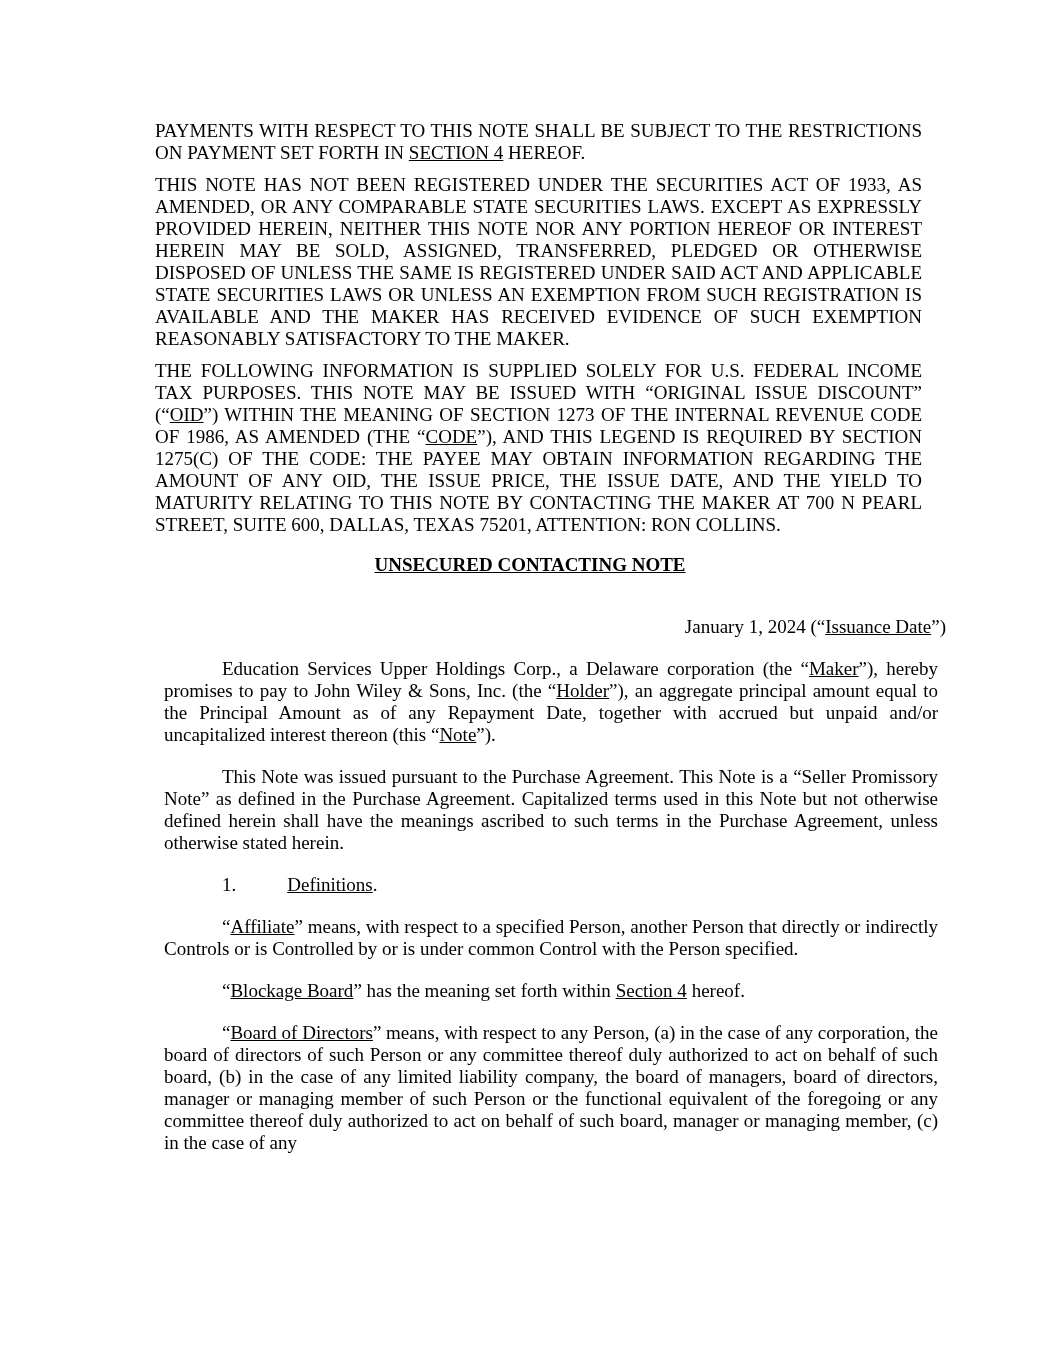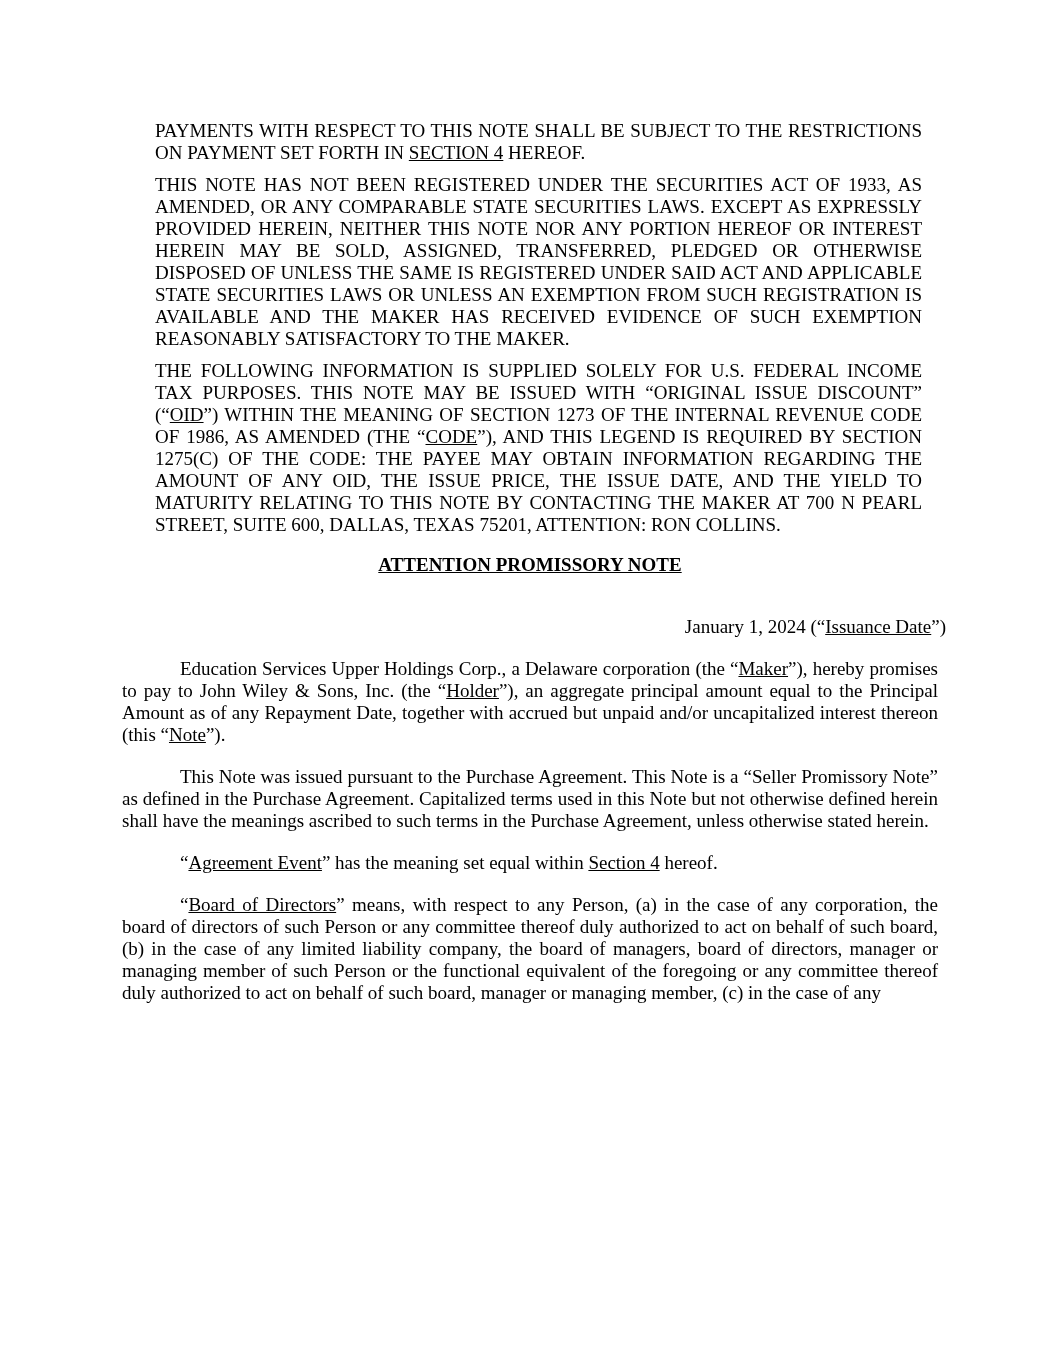--- a/index.html
+++ b/index.html
@@ -12,37 +12,39 @@
     padding: 120px 117px 0 122px;
     font-family: "Liberation Serif", "DejaVu Serif", serif;
     font-size: 19px;
     line-height: 22px;
     overflow: hidden;
   }
   p { margin: 0 0 20px 0; text-align: justify; }
   p.legend { margin: 0 16px 10px 33px; text-align: justify; }
   p.doc-title { text-align: center; font-weight: bold; margin: 18px 0 40px 0; }
   p.date-line { text-align: right; margin: 14px -8px 20px 0; }
-  p.indent { text-indent: 58px; }
+  p.indent { text-indent: 58px; margin-left: 42px; }
   .tab { display: inline-block; width: 51px; }
   .u { text-decoration: underline; }
 </style>
 </head>
 <body>
 
 <div class="page">
 
   <p class="legend"><span>PAYMENTS WITH RESPECT TO THIS NOTE SHALL BE SUBJECT TO THE RESTRICTIONS ON PAYMENT SET FORTH IN </span><span class="u">SECTION 4</span><span> HEREOF.</span></p>
   <p class="legend"><span>THIS NOTE HAS NOT BEEN REGISTERED UNDER THE SECURITIES ACT OF 1933, AS AMENDED, OR ANY COMPARABLE STATE SECURITIES LAWS. EXCEPT AS EXPRESSLY PROVIDED HEREIN, NEITHER THIS NOTE NOR ANY PORTION HEREOF OR INTEREST HEREIN MAY BE SOLD, ASSIGNED, TRANSFERRED, PLEDGED OR OTHERWISE DISPOSED OF UNLESS THE SAME IS REGISTERED UNDER SAID ACT AND APPLICABLE STATE SECURITIES LAWS OR UNLESS AN EXEMPTION FROM SUCH REGISTRATION IS AVAILABLE AND THE MAKER HAS RECEIVED EVIDENCE OF SUCH EXEMPTION REASONABLY SATISFACTORY TO THE MAKER.</span></p>
   <p class="legend"><span>THE FOLLOWING INFORMATION IS SUPPLIED SOLELY FOR U.S. FEDERAL INCOME TAX PURPOSES. THIS NOTE MAY BE ISSUED WITH “ORIGINAL ISSUE DISCOUNT” (“</span><span class="u">OID</span><span>”) WITHIN THE MEANING OF SECTION 1273 OF THE INTERNAL REVENUE CODE OF 1986, AS AMENDED (THE “</span><span class="u">CODE</span><span>”), AND THIS LEGEND IS REQUIRED BY SECTION 1275(C) OF THE CODE: THE PAYEE MAY OBTAIN INFORMATION REGARDING THE AMOUNT OF ANY OID, THE ISSUE PRICE, THE ISSUE DATE, AND THE YIELD TO MATURITY RELATING TO THIS NOTE BY CONTACTING THE MAKER AT 700 N PEARL STREET, SUITE 600, DALLAS, TEXAS 75201, ATTENTION: RON COLLINS.</span></p>
 
-  <p class="doc-title"><span class="u">ATTENTION PROMISSORY NOTE</span></p>
+  <p class="doc-title"><span class="u">UNSECURED CONTACTING NOTE</span></p>
 
   <p class="date-line"><span>January 1, 2024 (“</span><span class="u">Issuance Date</span><span>”)</span></p>
 
   <p class="indent"><span>Education Services Upper Holdings Corp., a Delaware corporation (the “</span><span class="u">Maker</span><span>”), hereby promises to pay to John Wiley &amp; Sons, Inc. (the “</span><span class="u">Holder</span><span>”), an aggregate principal amount equal to the Principal Amount as of any Repayment Date, together with accrued but unpaid and/or uncapitalized interest thereon (this “</span><span class="u">Note</span><span>”).</span></p>
   <p class="indent"><span>This Note was issued pursuant to the Purchase Agreement. This Note is a “Seller Promissory Note” as defined in the Purchase Agreement. Capitalized terms used in this Note but not otherwise defined herein shall have the meanings ascribed to such terms in the Purchase Agreement, unless otherwise stated herein.</span></p>
 
+  <p class="indent"><span>1.</span><span class="tab"></span><span><span class="u">Definitions</span><span>.</span></span></p>
 
-  <p class="indent"><span>“</span><span class="u">Agreement Event</span><span>” has the meaning set equal within </span><span class="u">Section 4</span><span> hereof.</span></p>
+  <p class="indent"><span>“</span><span class="u">Affiliate</span><span>” means, with respect to a specified Person, another Person that directly or indirectly Controls or is Controlled by or is under common Control with the Person specified.</span></p>
+  <p class="indent"><span>“</span><span class="u">Blockage Board</span><span>” has the meaning set forth within </span><span class="u">Section 4</span><span> hereof.</span></p>
   <p class="indent"><span>“</span><span class="u">Board of Directors</span><span>” means, with respect to any Person, (a) in the case of any corporation, the board of directors of such Person or any committee thereof duly authorized to act on behalf of such board, (b) in the case of any limited liability company, the board of managers, board of directors, manager or managing member of such Person or the functional equivalent of the foregoing or any committee thereof duly authorized to act on behalf of such board, manager or managing member, (c) in the case of any</span></p>
 
 </div>
 
 </body></html>

